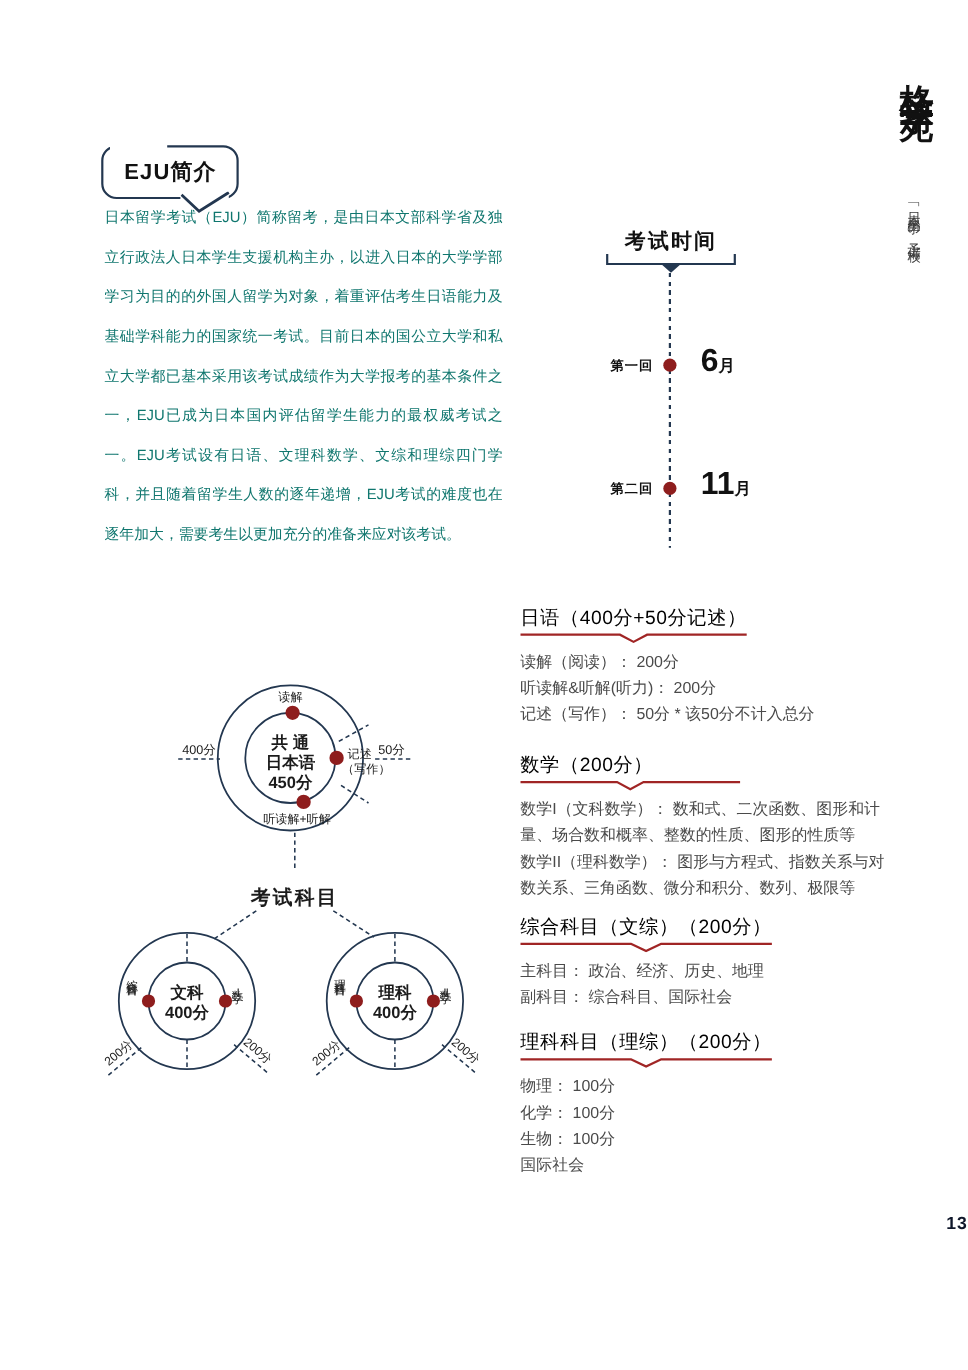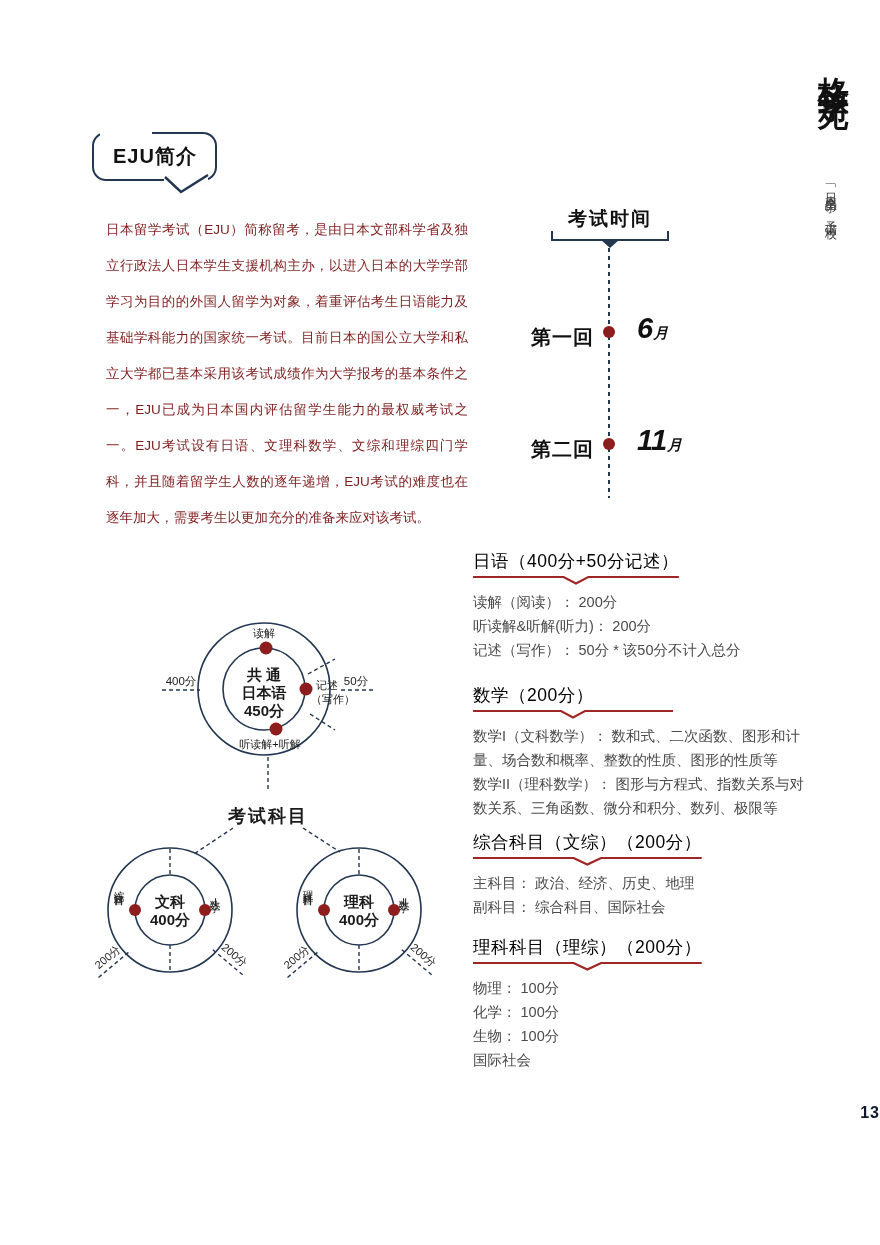--- a/index.html
+++ b/index.html
@@ -14,36 +14,36 @@
 
   
   .bubble{position:absolute;left:92px;top:132px;border:2.5px solid #233750;border-radius:14px;
     padding:9px 18px 9px 19px;}
   .bubble-text{font-size:20px;font-weight:900;letter-spacing:1px;color:#111;}
   .bubble-gap-top{position:absolute;top:-4px;left:6px;width:52px;height:7px;background:#fff;}
   .bubble-gap-bottom{position:absolute;bottom:-4px;left:58%;width:44px;height:7px;background:#fff;}
   .bubble-tail{position:absolute;bottom:-15px;left:58%;width:46px;height:20px;}
 
   
-  .intro-p{position:absolute;left:95px;top:212px;width:362px;font-size:13.5px;line-height:36px;
-    color:#7f1d1d;text-align:justify;margin-left:11px;}
+  .intro-p{position:absolute;left:95px;top:180px;width:362px;font-size:13.5px;line-height:36px;
+    color:#0f766e;text-align:justify;}
 
   
   .tl-title{position:absolute;left:550px;top:206px;width:120px;text-align:center;
     font-size:19px;font-weight:700;letter-spacing:2px;color:#111;}
   .tl-bracket{position:absolute;left:551px;top:229px;}
   .tl-dash{position:absolute;left:608px;top:248px;width:2px;height:250px;
     background-image:repeating-linear-gradient(to bottom,#233750 0 4px,transparent 4px 8px);}
-  .tl-label{position:absolute;width:96px;text-align:right;font-size:20px;font-weight:900;
+  .tl-label{position:absolute;width:96px;text-align:right;font-size:12px;font-weight:900;
     letter-spacing:1px;color:#111;}
   .tl-label.e0{left:498px;top:324px;}
   .tl-label.e1{left:498px;top:436px;}
   .tl-dot{position:absolute;left:603px;width:12px;height:12px;border-radius:50%;background:#8e1d1d;}
   .tl-dot.e0{top:326px;} .tl-dot.e1{top:438px;}
-  .tl-month{position:absolute;left:637px;color:#111;font-style:italic;}
+  .tl-month{position:absolute;left:637px;color:#111;}
   .tl-month.e0{top:312px;} .tl-month.e1{top:424px;}
   .tl-month .num{font-size:29px;font-weight:900;}
   .tl-month .unit{font-size:15px;font-weight:900;}
 
   
   .diagram{position:absolute;left:80px;top:600px;width:400px;height:420px;}
   .vlabel{position:absolute;writing-mode:vertical-rl;text-orientation:upright;
     font-size:10.5px;letter-spacing:2px;color:#222;line-height:1;}
   svg text{fill:#1b1b1b;}
 

